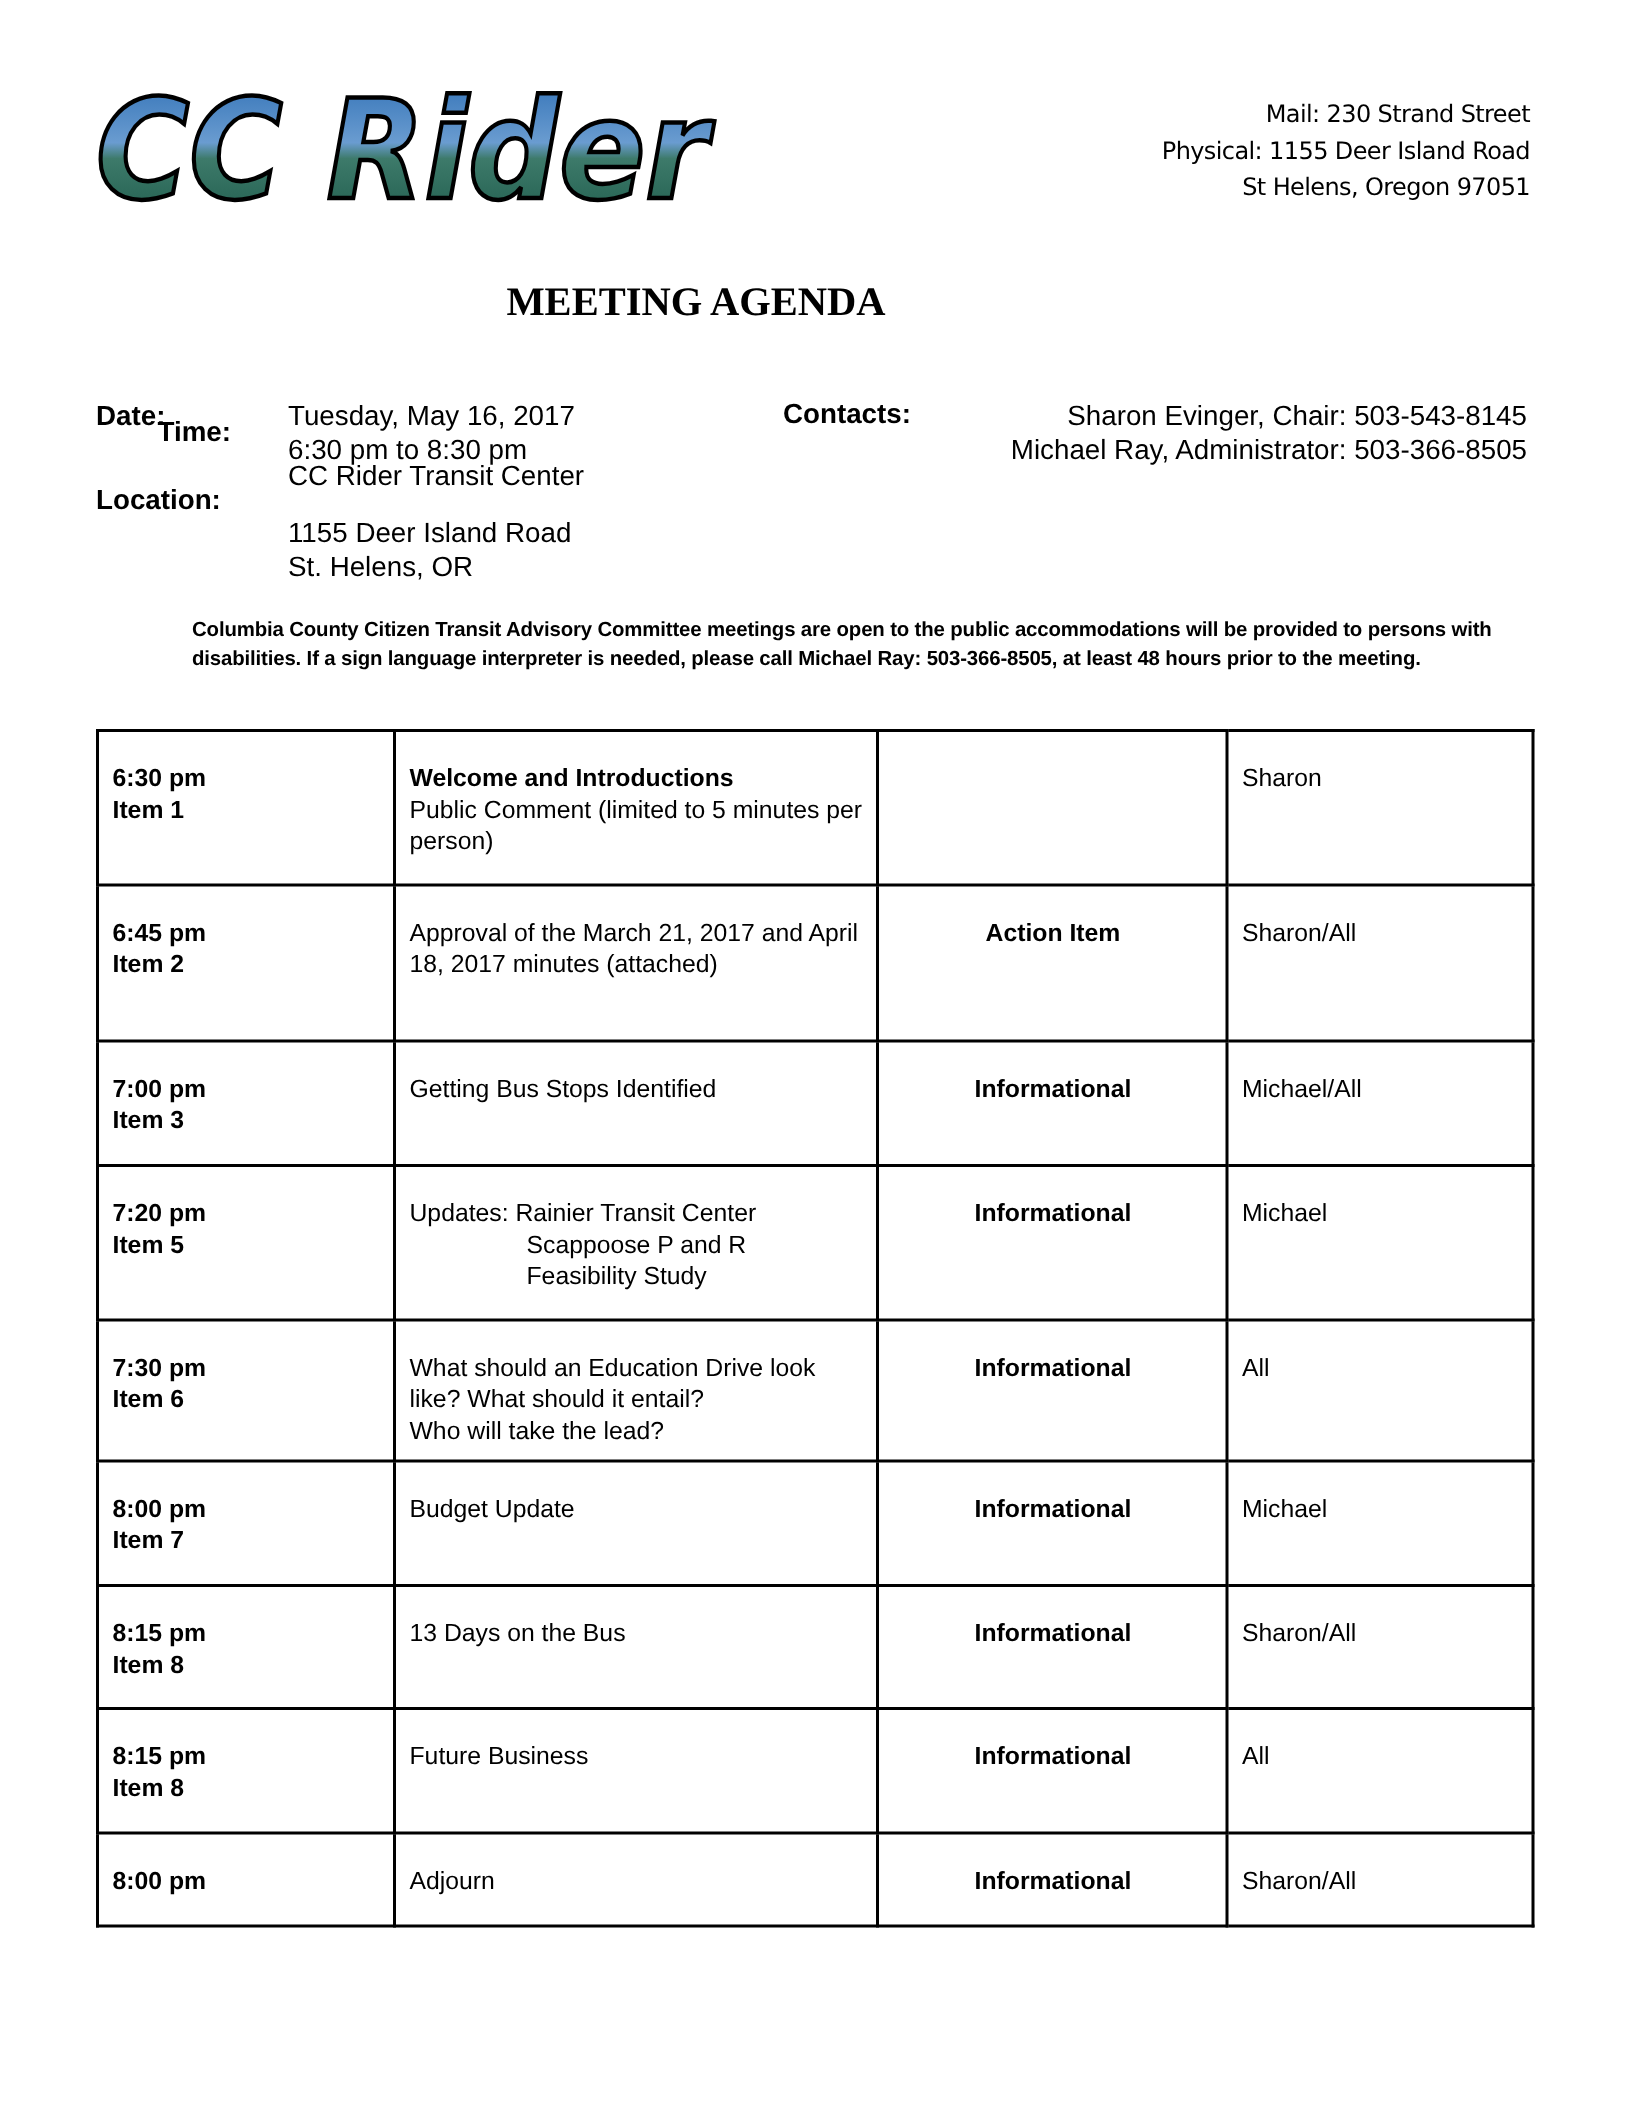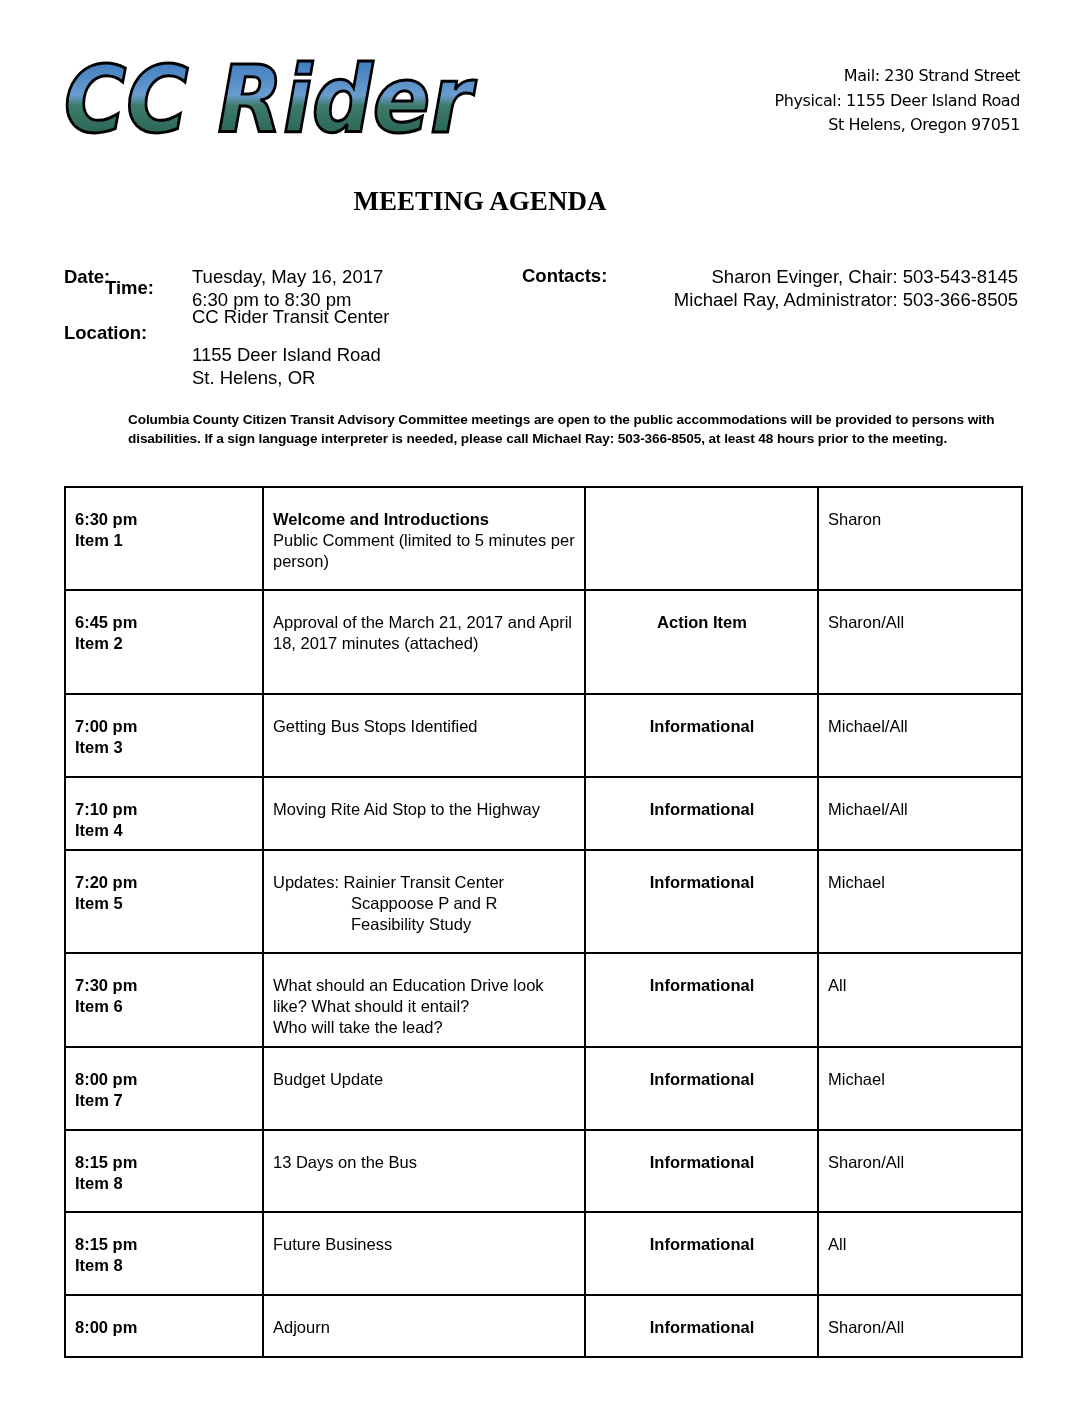--- a/index.html
+++ b/index.html
@@ -7,21 +7,21 @@
   body { position: relative; font-family: "Liberation Sans", sans-serif; color: #000; }
 
   .logo { position: absolute; left: 60px; top: 58px; width: 420px; height: 88px; }
   .logo svg { width: 100%; height: 100%; display: block; }
 
   .address { position: absolute; right: 68px; top: 64px; text-align: right;
              font-family: "DejaVu Sans", sans-serif; font-size: 16px; line-height: 24.5px;
              letter-spacing: -0.4px; }
   .address div { white-space: nowrap; }
 
-  .title { position: absolute; left: 16px; width: 928px; top: 186px; text-align: center;
+  .title { position: absolute; left: 0; width: 928px; top: 186px; text-align: center;
            font-family: "Liberation Serif", serif; font-weight: bold; font-size: 27px;
            letter-spacing: 0px; }
 
   .meta { position: absolute; font-size: 18.5px; line-height: 22px; }
   .meta .lbl { position: absolute; font-weight: bold; white-space: nowrap; }
   .meta .val { position: absolute; white-space: nowrap; }
 
   .contacts { position: absolute; right: 70px; top: 265px; text-align: right;
               font-size: 18.5px; line-height: 23px; }
   .contacts-label { position: absolute; left: 522px; top: 265px; font-weight: bold; font-size: 18.5px; }
@@ -118,31 +118,20 @@
         <td class="time">
           <div>7:00 pm</div>
           <div>Item 3</div>
         </td>
         <td>
           <div>Getting Bus Stops Identified</div>
         </td>
         <td class="type"><span>Informational</span></td>
         <td><span>Michael/All</span></td>
       </tr>
-      <tr style="height: 68px;">
-        <td class="time">
-          <div>7:10 pm</div>
-          <div>Item 4</div>
-        </td>
-        <td>
-          <div>Moving Rite Aid Stop to the Highway</div>
-        </td>
-        <td class="type"><span>Informational</span></td>
-        <td><span>Michael/All</span></td>
-      </tr>
       <tr style="height: 103px;">
         <td class="time">
           <div>7:20 pm</div>
           <div>Item 5</div>
         </td>
         <td>
           <div>Updates: Rainier Transit Center</div>
           <div class="indent">Scappoose P and R</div>
           <div class="indent">Feasibility Study</div>
         </td>

